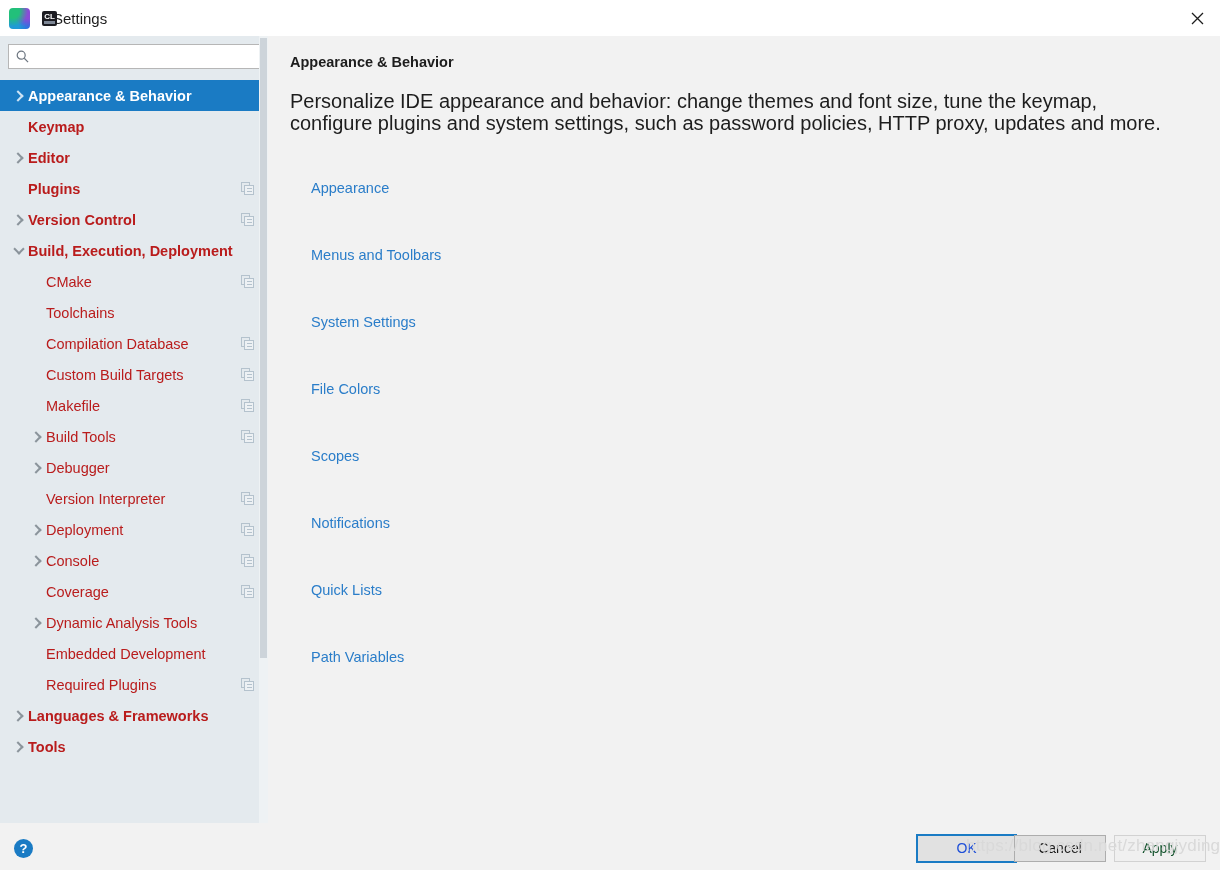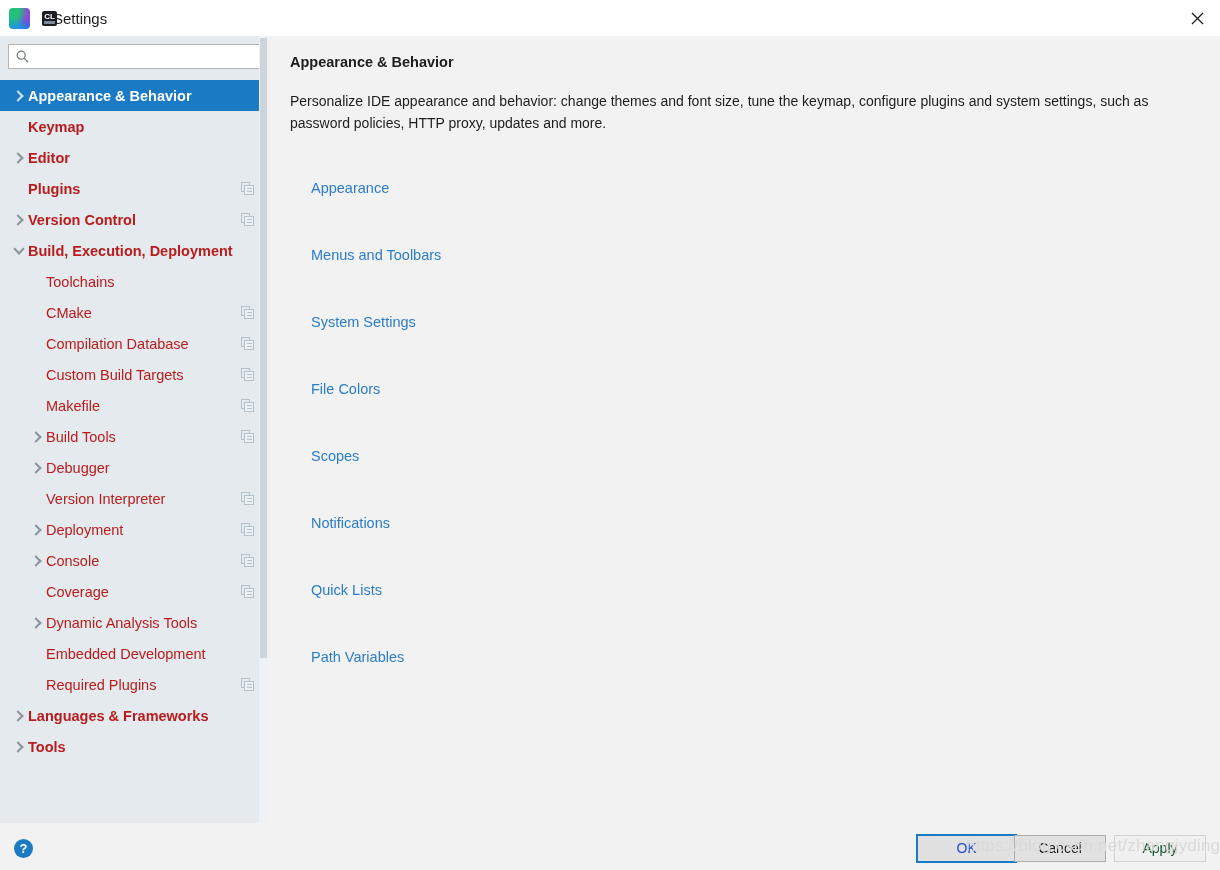--- a/index.html
+++ b/index.html
@@ -180,21 +180,21 @@
     padding: 12px 24px 0 22px;
   }
   .page-title {
     font-size: 14.5px;
     font-weight: bold;
     color: #1d1d1d;
     margin: 6px 0 0 0;
   }
   .page-desc {
     margin: 20px 0 0 0;
-    font-size: 14px;
+    font-size: 20px;
     line-height: 22px;
     color: #1d1d1d;
     max-width: 872px;
   }
   .link-list {
     margin: 19px 0 0 21px;
   }
   .link-item {
     display: block;
     font-size: 14.5px;
@@ -322,29 +322,29 @@
         </span>
       </div>
       <div class="tree-row lvl0">
         <div class="chev-slot">
           <div class="chev down"></div>
         </div>
         <span class="tree-label">Build, Execution, Deployment</span>
       </div>
       <div class="tree-row lvl1">
         <div class="chev-slot"></div>
+        <span class="tree-label">CMake</span>
+        <span class="copy-icon">
+          <i class="back"></i>
+          <i class="front"></i>
+        </span>
+      </div>
+      <div class="tree-row lvl1">
+        <div class="chev-slot"></div>
         <span class="tree-label">Toolchains</span>
-      </div>
-      <div class="tree-row lvl1">
-        <div class="chev-slot"></div>
-        <span class="tree-label">CMake</span>
-        <span class="copy-icon">
-          <i class="back"></i>
-          <i class="front"></i>
-        </span>
       </div>
       <div class="tree-row lvl1">
         <div class="chev-slot"></div>
         <span class="tree-label">Compilation Database</span>
         <span class="copy-icon">
           <i class="back"></i>
           <i class="front"></i>
         </span>
       </div>
       <div class="tree-row lvl1">

